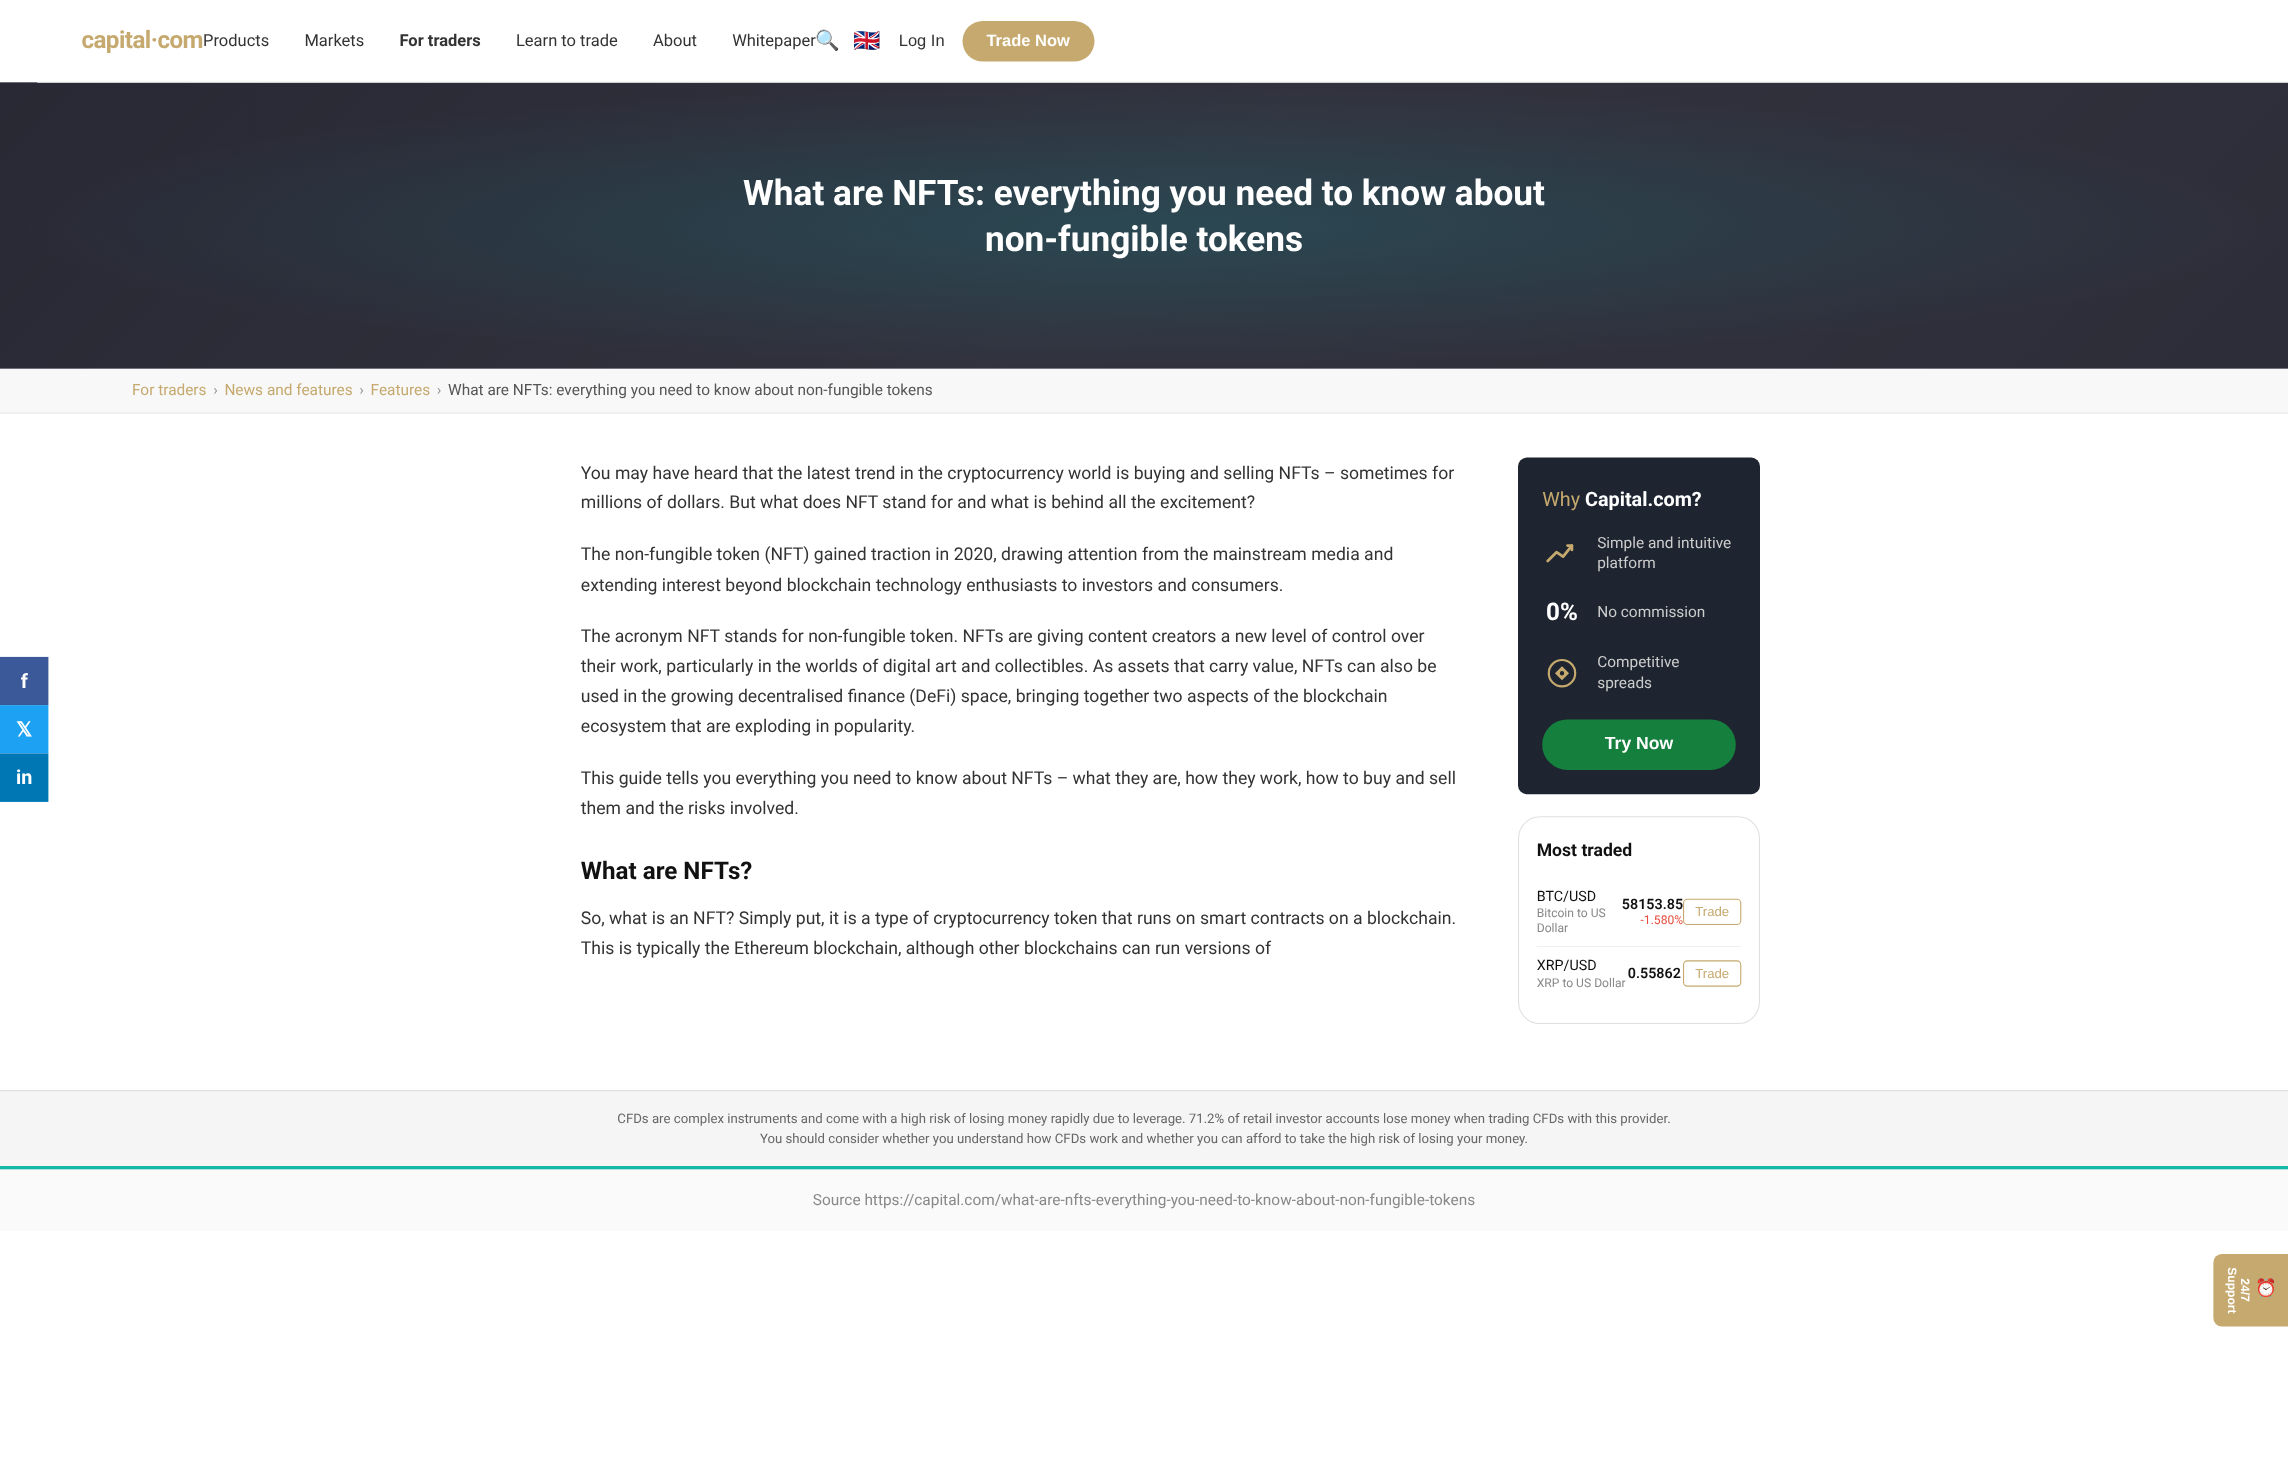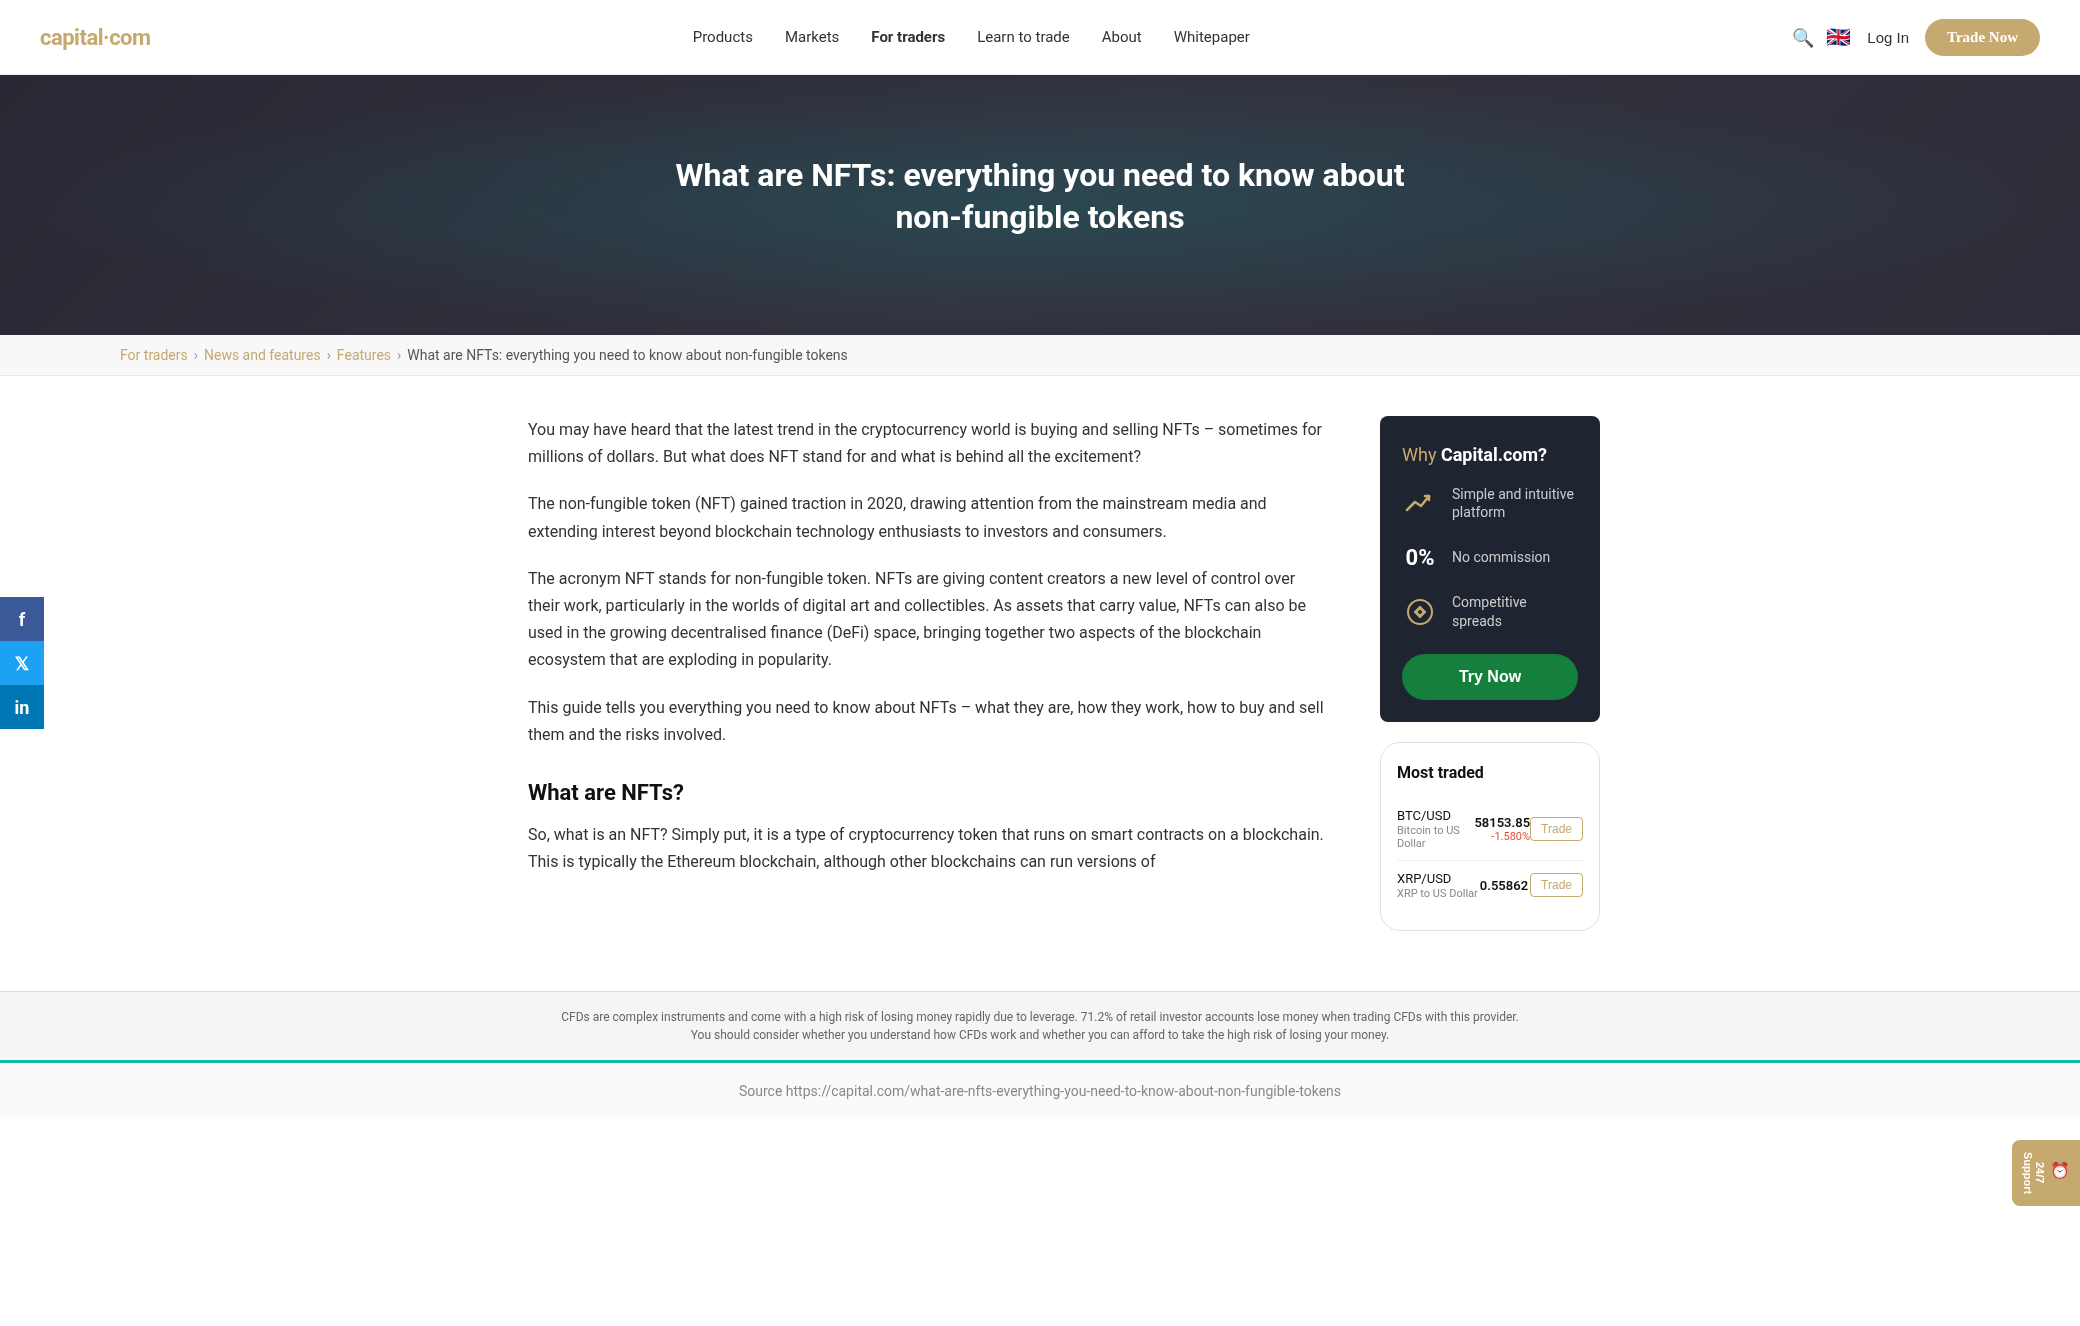--- a/index.html
+++ b/index.html
@@ -1,41 +1,41 @@
 <!DOCTYPE html>
 <html><head>
   <meta charset="utf-8">
   <style>
     * { box-sizing: border-box; margin: 0; padding: 0; }
     body { font-family: -apple-system, BlinkMacSystemFont, 'Segoe UI', Roboto, sans-serif; background: #fff; color: #333; }
 
     
     .navbar {
-      display: flex; align-items: center; justify-content: space-between;
+      display: flex; align-items: center; justify-content: flex-start;
       padding: 0 40px; height: 75px; background: #fff;
-      border-bottom: 1px solid #eee; position: relative; z-index: 100;
+      border-bottom: 1px solid #eee; position: relative; z-index: 100; margin-left: 34px;
     }
     .nav-logo { font-size: 22px; font-weight: 700; color: #111; letter-spacing: -0.5px; }
     .nav-logo span { color: #c6a96e; }
     .nav-links { display: flex; align-items: center; gap: 32px; }
     .nav-links a {
       text-decoration: none; color: #333; font-size: 15px; font-weight: 400;
     }
     .nav-links a.active { font-weight: 700; }
     .nav-right { display: flex; align-items: center; gap: 16px; }
     .nav-icons { display: flex; align-items: center; gap: 12px; }
     .search-icon { font-size: 18px; cursor: pointer; color: #333; }
     .flag { font-size: 20px; }
     .btn-login {
       background: none; border: none; font-size: 15px; color: #333;
       cursor: pointer; font-weight: 500;
     }
     .btn-trade-now {
       background: #c6a96e; color: #fff; border: none; border-radius: 24px;
-      padding: 10px 22px; font-size: 15px; font-weight: 600; cursor: pointer; font-family: Liberation Serif, serif;
+      padding: 10px 22px; font-size: 15px; font-weight: 600; cursor: pointer;
     }
 
     
     .hero {
       position: relative; width: 100%; height: 260px;
       background: linear-gradient(rgba(40,40,50,0.7), rgba(40,40,50,0.7)),
                   linear-gradient(135deg, #2a2a3a 0%, #4a4a5a 50%, #3a3a4a 100%);
       display: flex; align-items: center; justify-content: center;
       flex-direction: column; text-align: center; overflow: hidden;
     }

